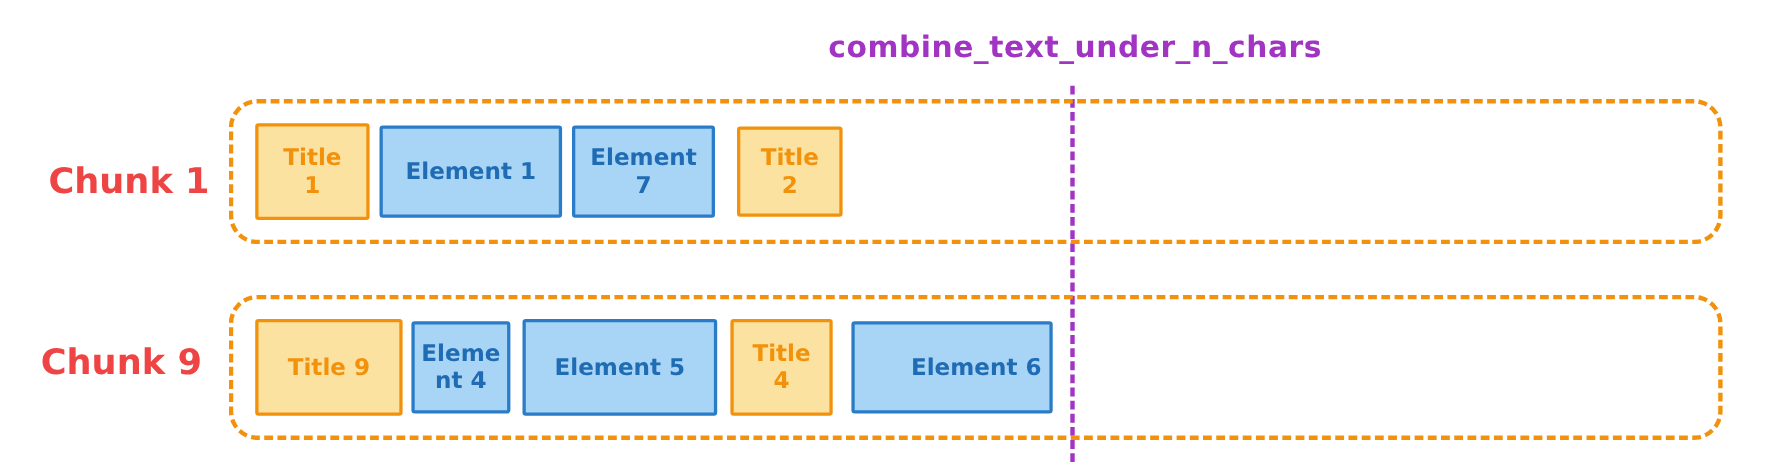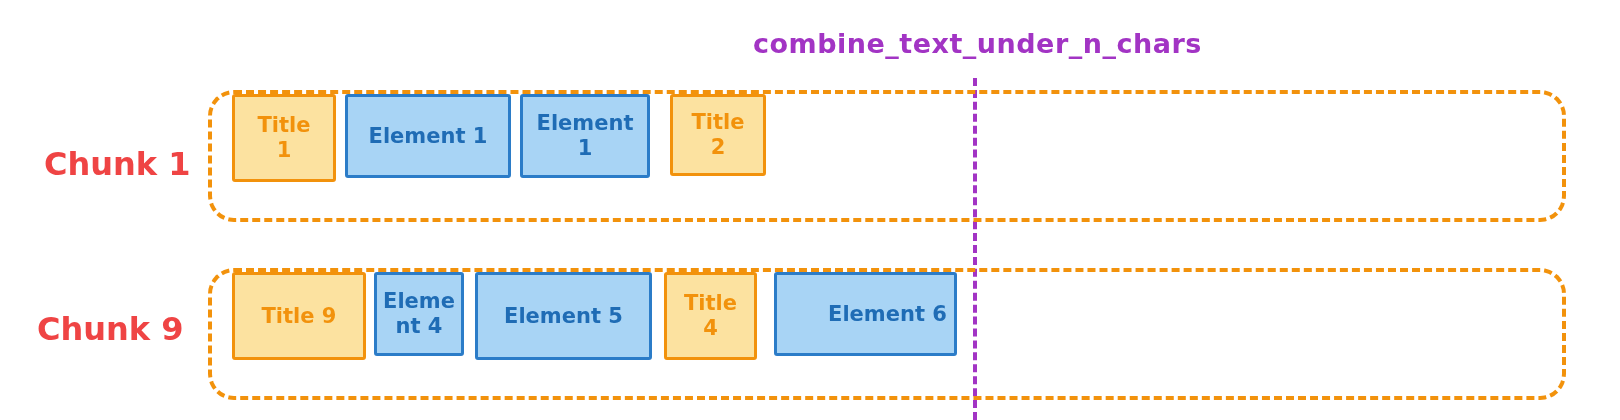--- a/index.html
+++ b/index.html
@@ -59,21 +59,21 @@
   }
   #chunk-container-1 { top: 90px;  height: 132px; }
   #chunk-container-2 { top: 268px; height: 132px; }
 
   .chunk-items {
     position: absolute;
     left: 20px;
     top: 0;
     height: 100%;
     display: flex;
-    align-items: flex-start;
+    align-items: center;
     gap: 0px;
   }
 
   
   .box {
     box-sizing: border-box;
     display: flex;
     align-items: center;
     justify-content: center;
     text-align: center;
@@ -102,21 +102,21 @@
 <div id="threshold-divider"></div>
 
 <div class="chunk-label" id="chunk-label-1">Chunk 1</div>
 
 <div class="chunk-container" id="chunk-container-1">
   <div class="chunk-items" id="chunk-items-1">
       <div class="box title-box" style="width: 104px; height: 88px; margin-right: 9px;">Title
 1</div>
       <div class="box element-box" style="width: 166px; height: 84px; margin-right: 9px;">Element 1</div>
       <div class="box element-box" style="width: 130px; height: 84px; margin-right: 20px;">Element
-1</div>
+7</div>
       <div class="box title-box" style="width: 96px; height: 82px; margin-right: 17px;">Title
 2</div>
     </div>
 </div>
 
 <div class="chunk-label" id="chunk-label-2">Chunk 9</div>
 
 <div class="chunk-container" id="chunk-container-2">
   <div class="chunk-items" id="chunk-items-2">
       <div class="box title-box" style="width: 134px; height: 88px; margin-right: 8px;">Title 9</div>

